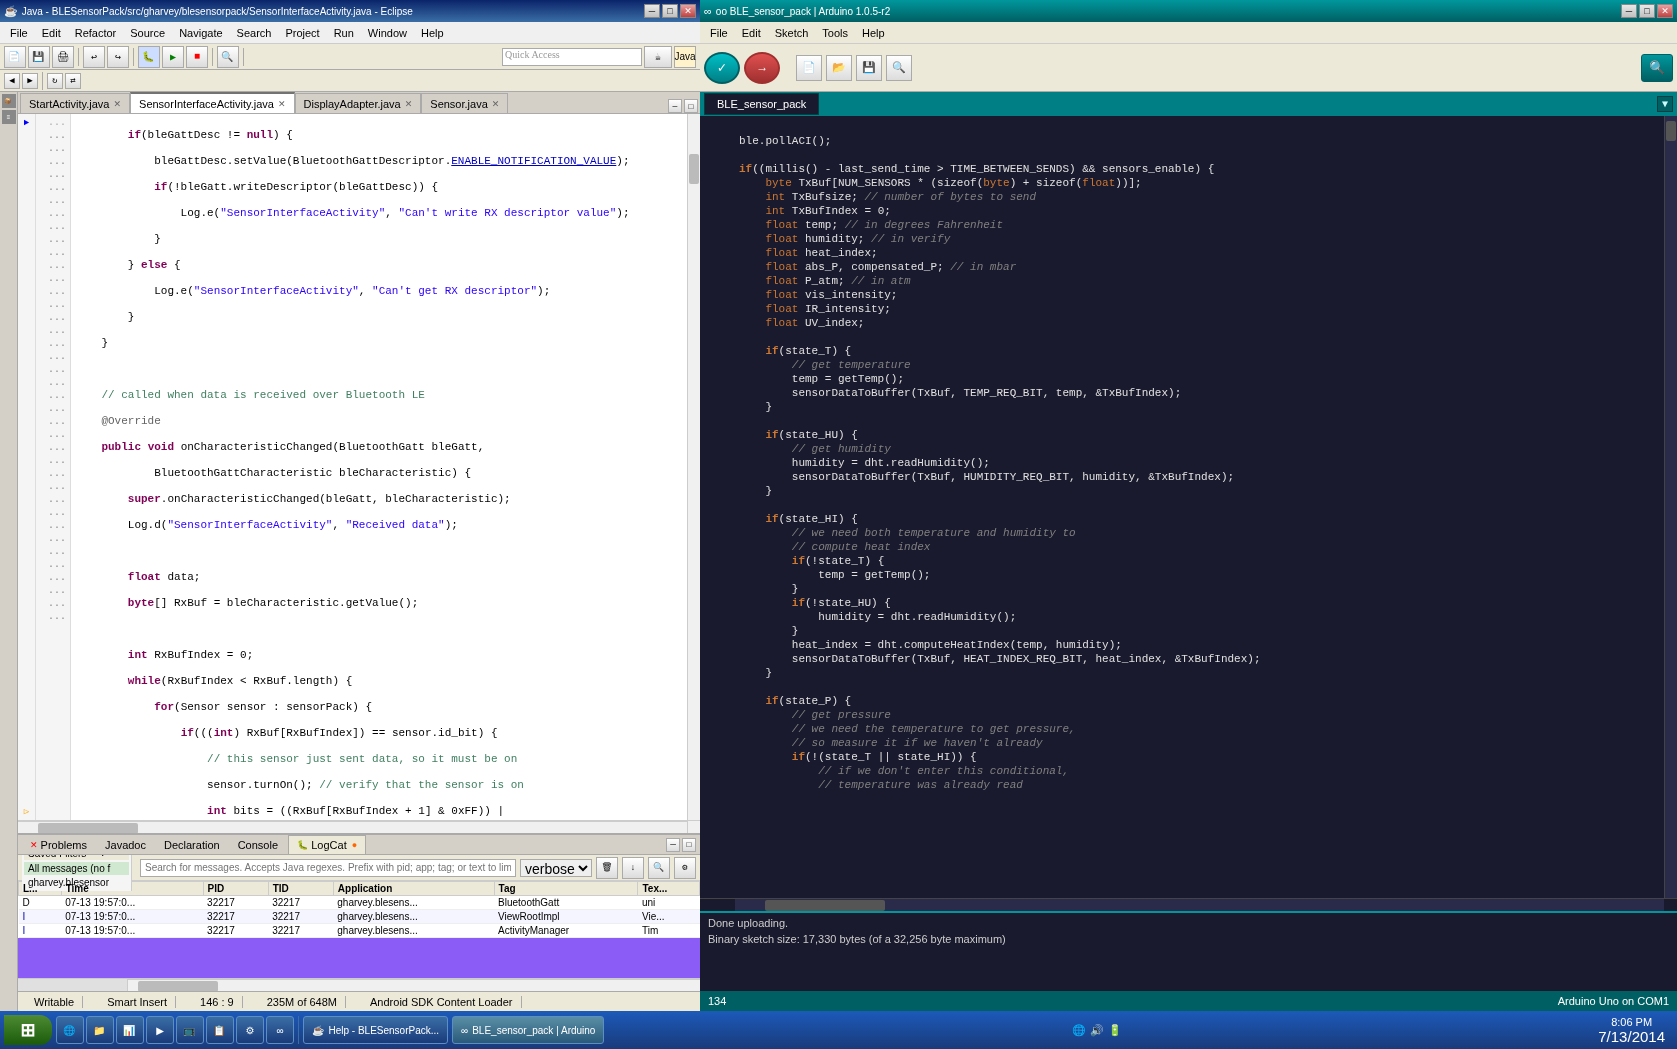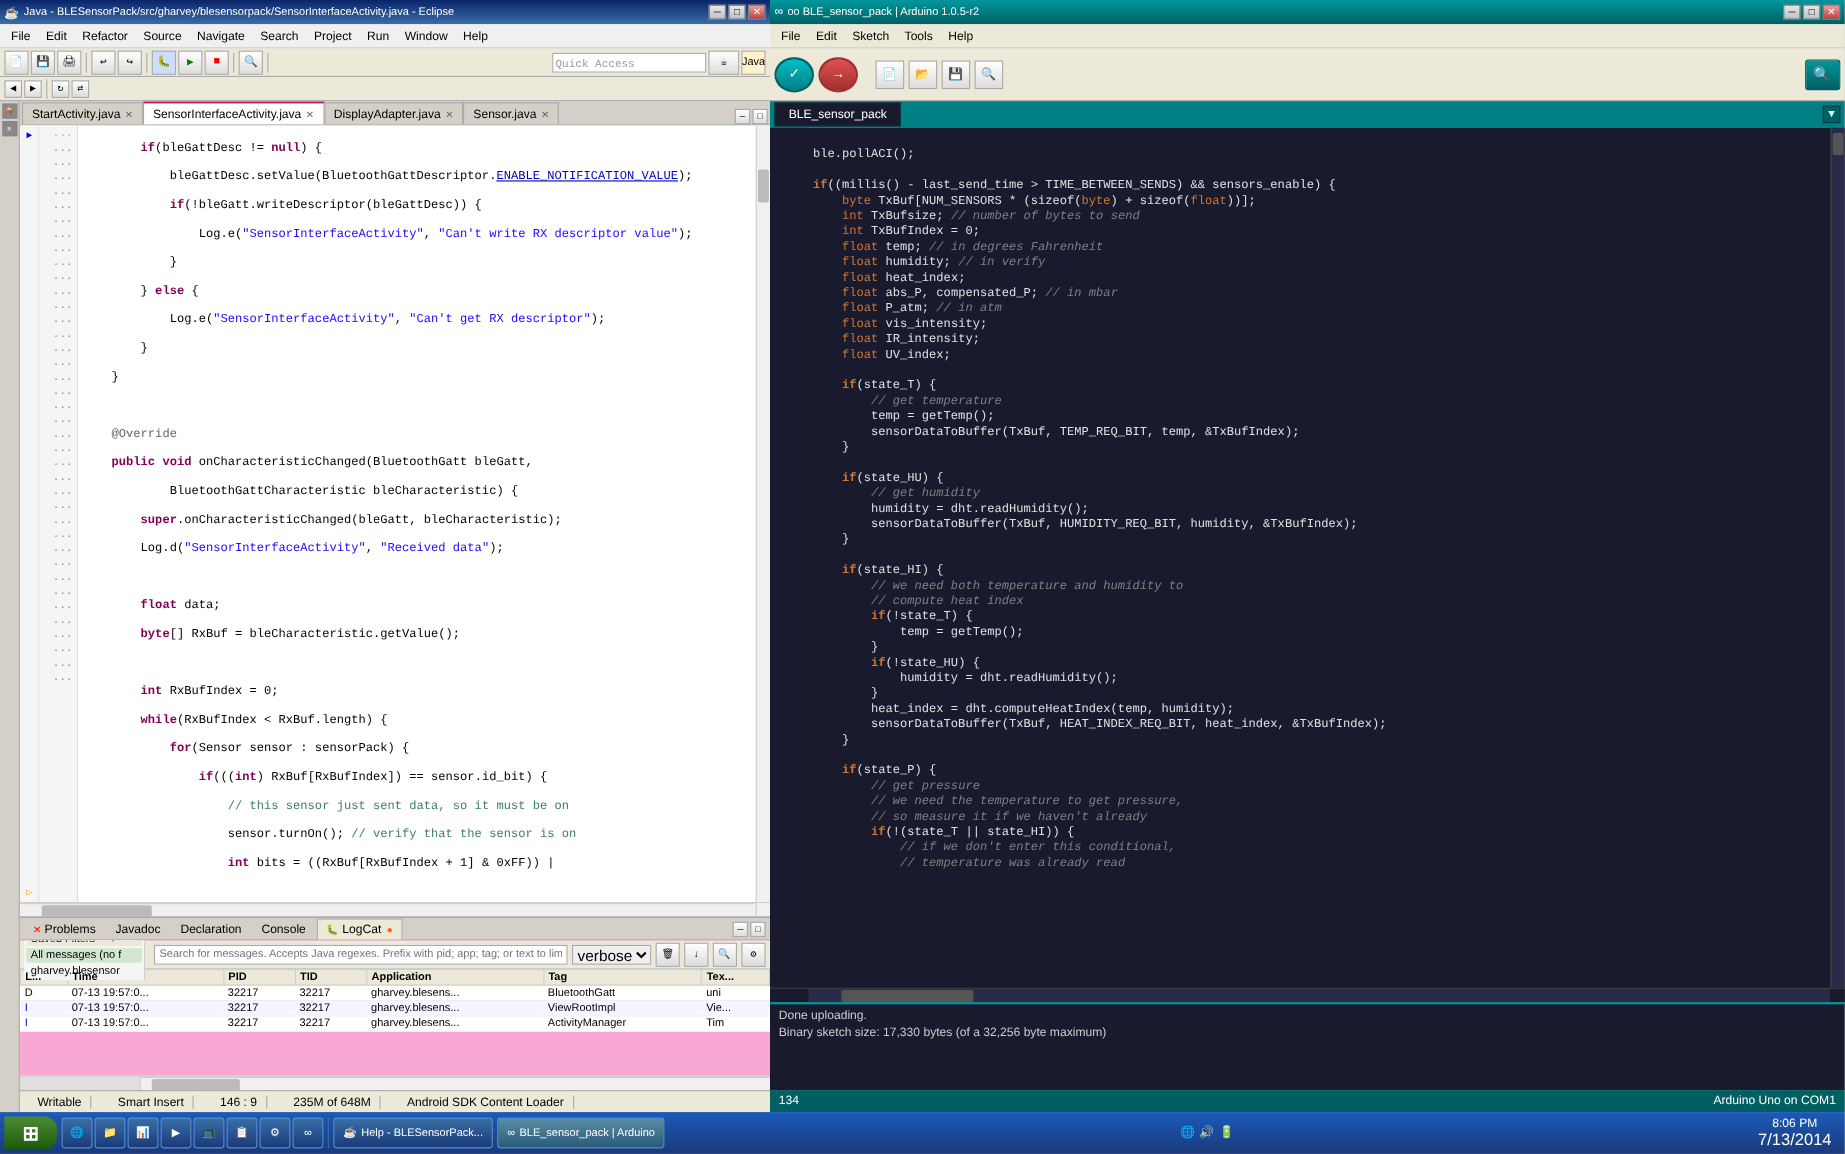--- a/index.html
+++ b/index.html
@@ -88,21 +88,21 @@
       display: flex;
       align-items: center;
       font-family: Arial, sans-serif;
       font-size: 11px;
       cursor: pointer;
       white-space: nowrap;
       gap: 4px;
     }
     .tab.active {
       background: white;
-      border-top: 2px solid #be185d;
+      border-top: 2px solid #737373;
       height: 21px;
     }
     .tab-close { font-size: 9px; color: #666; cursor: pointer; }
 
     
     .editor-area {
       flex: 1;
       background: white;
       overflow: hidden;
       position: relative;
@@ -176,21 +176,21 @@
     }
     .bottom-tab.active {
       background: #ece9d8;
       border: 1px solid #aaa;
       border-bottom: none;
     }
 
     
     .logcat-area {
       flex: 1;
-      background: #f9a8d4;
+      background: #8b5cf6;
       overflow: hidden;
     }
     .logcat-toolbar {
       height: 26px;
       background: #ece9d8;
       display: flex;
       align-items: center;
       padding: 0 4px;
       gap: 4px;
       border-bottom: 1px solid #ccc;
@@ -489,21 +489,21 @@
     <div class="toolbar-btn">↩</div>
     <div class="toolbar-btn">↪</div>
     <div class="toolbar-sep"></div>
     <div class="toolbar-btn" style="background:#ccddff;">🐛</div>
     <div class="toolbar-btn" style="color:green;">▶</div>
     <div class="toolbar-btn" style="color:red;">■</div>
     <div class="toolbar-sep"></div>
     <div class="toolbar-btn">🔍</div>
     <div class="toolbar-sep"></div>
     <span style="flex:1;"></span>
-    <div class="quick-access-input" style="display:flex;align-items:flex-end;color:#999;font-family:Liberation Mono, monospace;font-size:10px;">
+    <div class="quick-access-input" style="display:flex;align-items:flex-start;color:#999;font-family:Liberation Serif, serif;font-size:10px;">
       <span>Quick Access</span>
     </div>
     <div class="toolbar-btn" style="width:28px;">☕</div>
     <div class="toolbar-btn" style="background:#fff3cc;font-family:Arial;font-size:10px;">Java</div>
   </div>
 
   <div class="toolbar" style="height:22px;">
     <div class="toolbar-btn" style="width:16px;height:16px;font-size:9px;">◀</div>
     <div class="toolbar-btn" style="width:16px;height:16px;font-size:9px;">▶</div>
     <div class="toolbar-sep"></div>
@@ -595,20 +595,21 @@
 <span class="code-line">        <span class="kw">if</span>(bleGattDesc != <span class="kw">null</span>) {</span>
 <span class="code-line">            bleGattDesc.setValue(BluetoothGattDescriptor.<span style="color:#0000c0;text-decoration:underline">ENABLE_NOTIFICATION_VALUE</span>);</span>
 <span class="code-line">            <span class="kw">if</span>(!bleGatt.writeDescriptor(bleGattDesc)) {</span>
 <span class="code-line">                Log.e(<span class="str">"SensorInterfaceActivity"</span>, <span class="str">"Can't write RX descriptor value"</span>);</span>
 <span class="code-line">            }</span>
 <span class="code-line">        } <span class="kw">else</span> {</span>
 <span class="code-line">            Log.e(<span class="str">"SensorInterfaceActivity"</span>, <span class="str">"Can't get RX descriptor"</span>);</span>
 <span class="code-line">        }</span>
 <span class="code-line">    }</span>
 <span class="code-line"> </span>
+<span class="code-line">    <span class="comment">// called when data is received over Bluetooth LE</span></span>
 <span class="code-line">    <span class="ann">@Override</span></span>
 <span class="code-line">    <span class="kw">public</span> <span class="kw">void</span> onCharacteristicChanged(BluetoothGatt bleGatt,</span>
 <span class="code-line">            BluetoothGattCharacteristic bleCharacteristic) {</span>
 <span class="code-line">        <span class="kw">super</span>.onCharacteristicChanged(bleGatt, bleCharacteristic);</span>
 <span class="code-line">        Log.d(<span class="str">"SensorInterfaceActivity"</span>, <span class="str">"Received data"</span>);</span>
 <span class="code-line"> </span>
 <span class="code-line">        <span class="kw">float</span> data;</span>
 <span class="code-line">        <span class="kw">byte</span>[] RxBuf = bleCharacteristic.getValue();</span>
 <span class="code-line"> </span>
 <span class="code-line">        <span class="kw">int</span> RxBufIndex = 0;</span>

